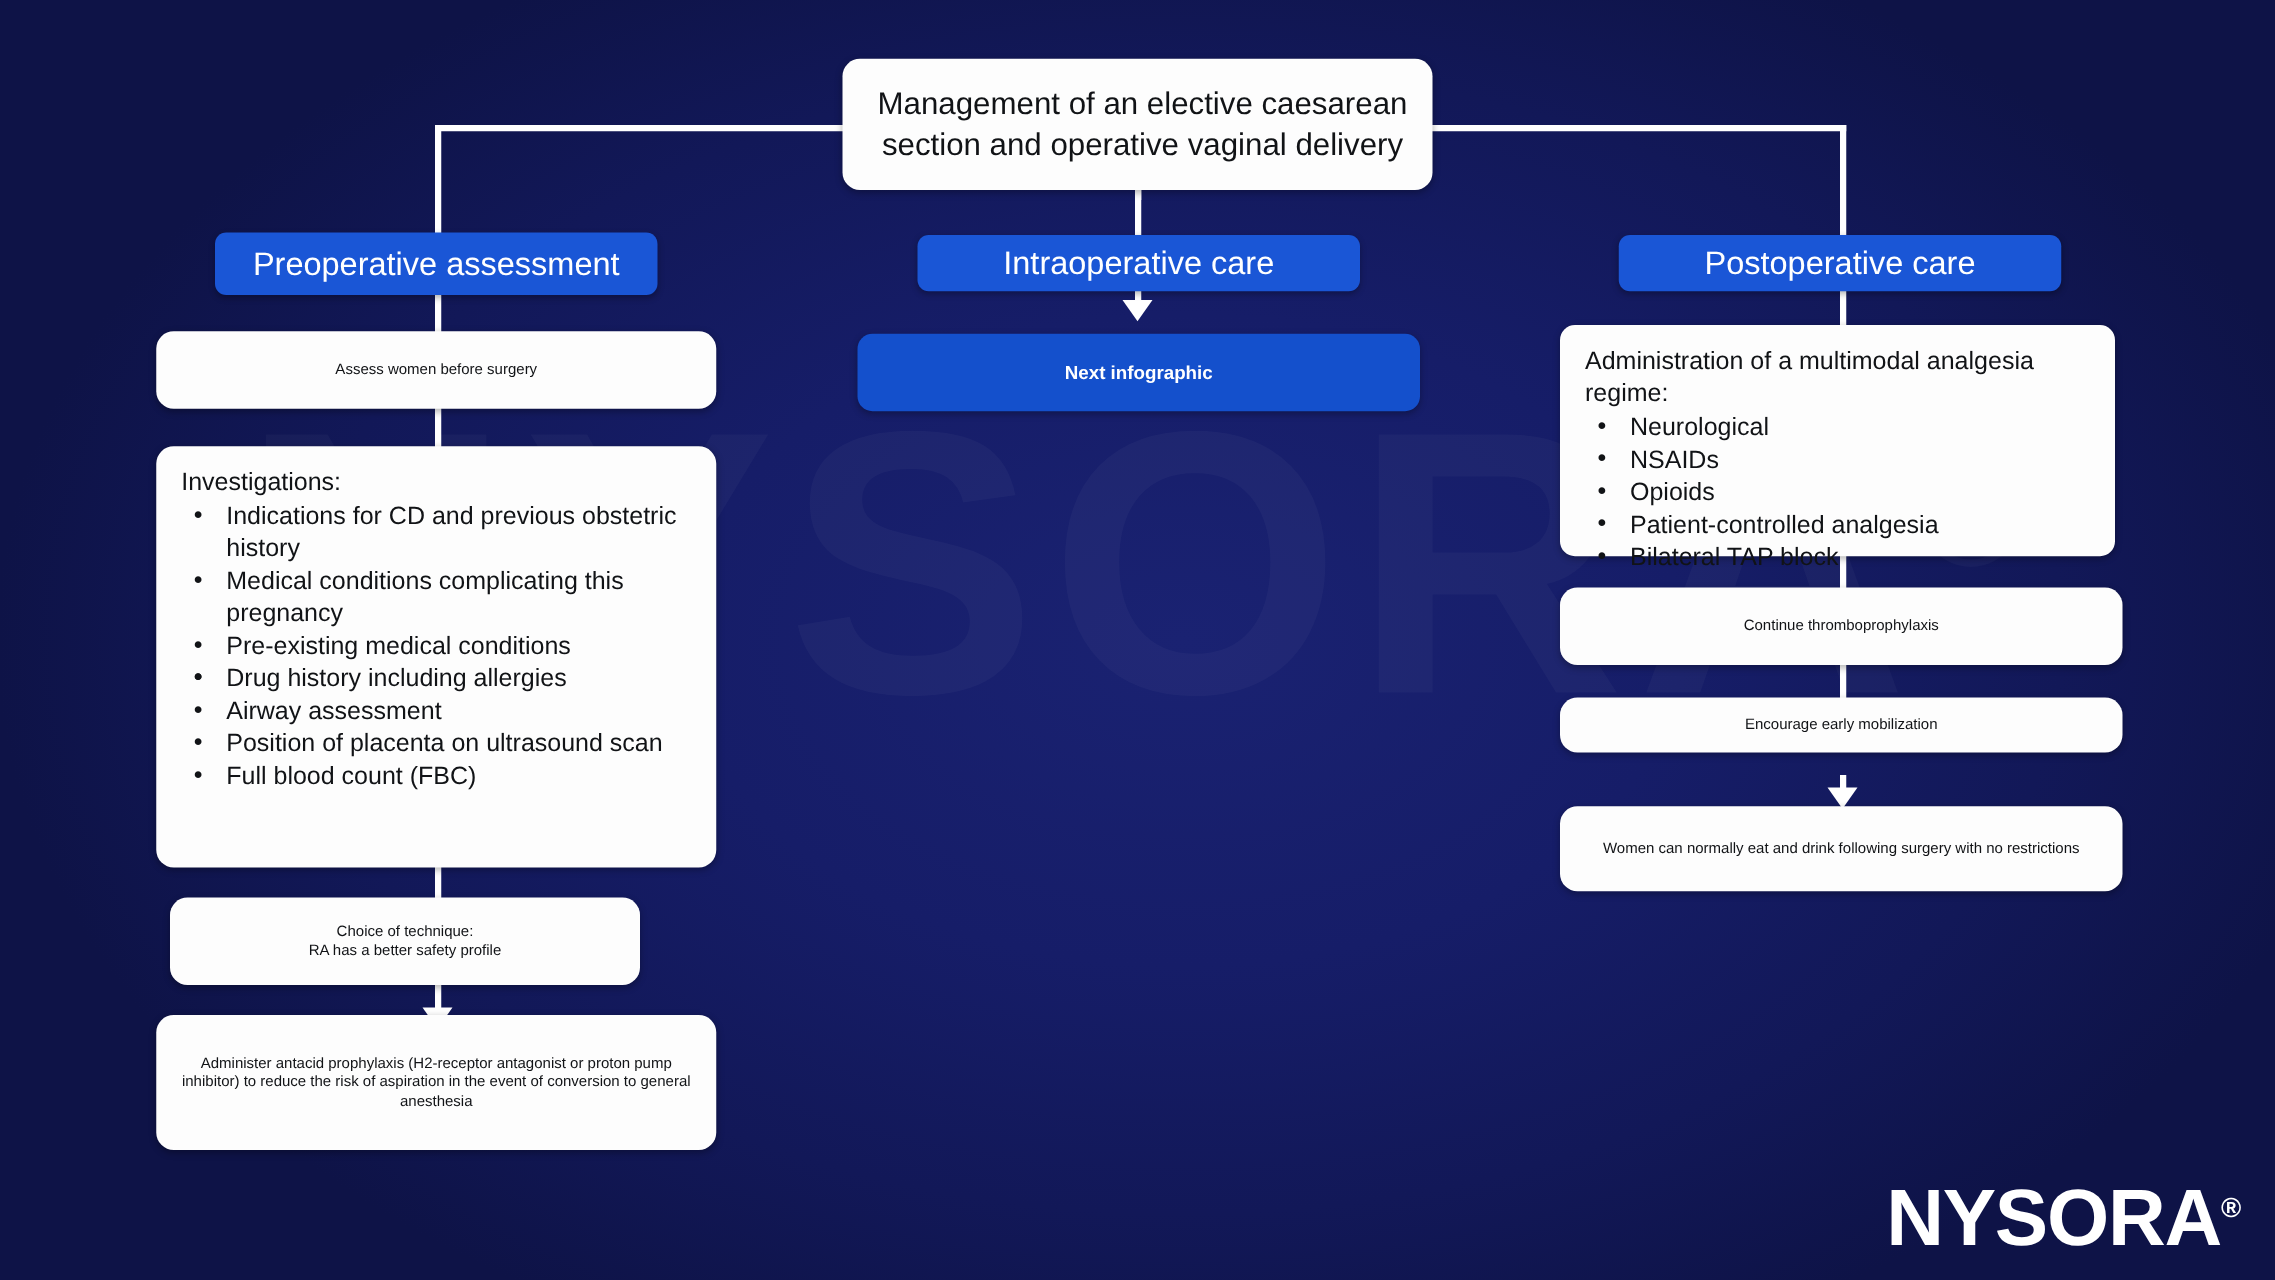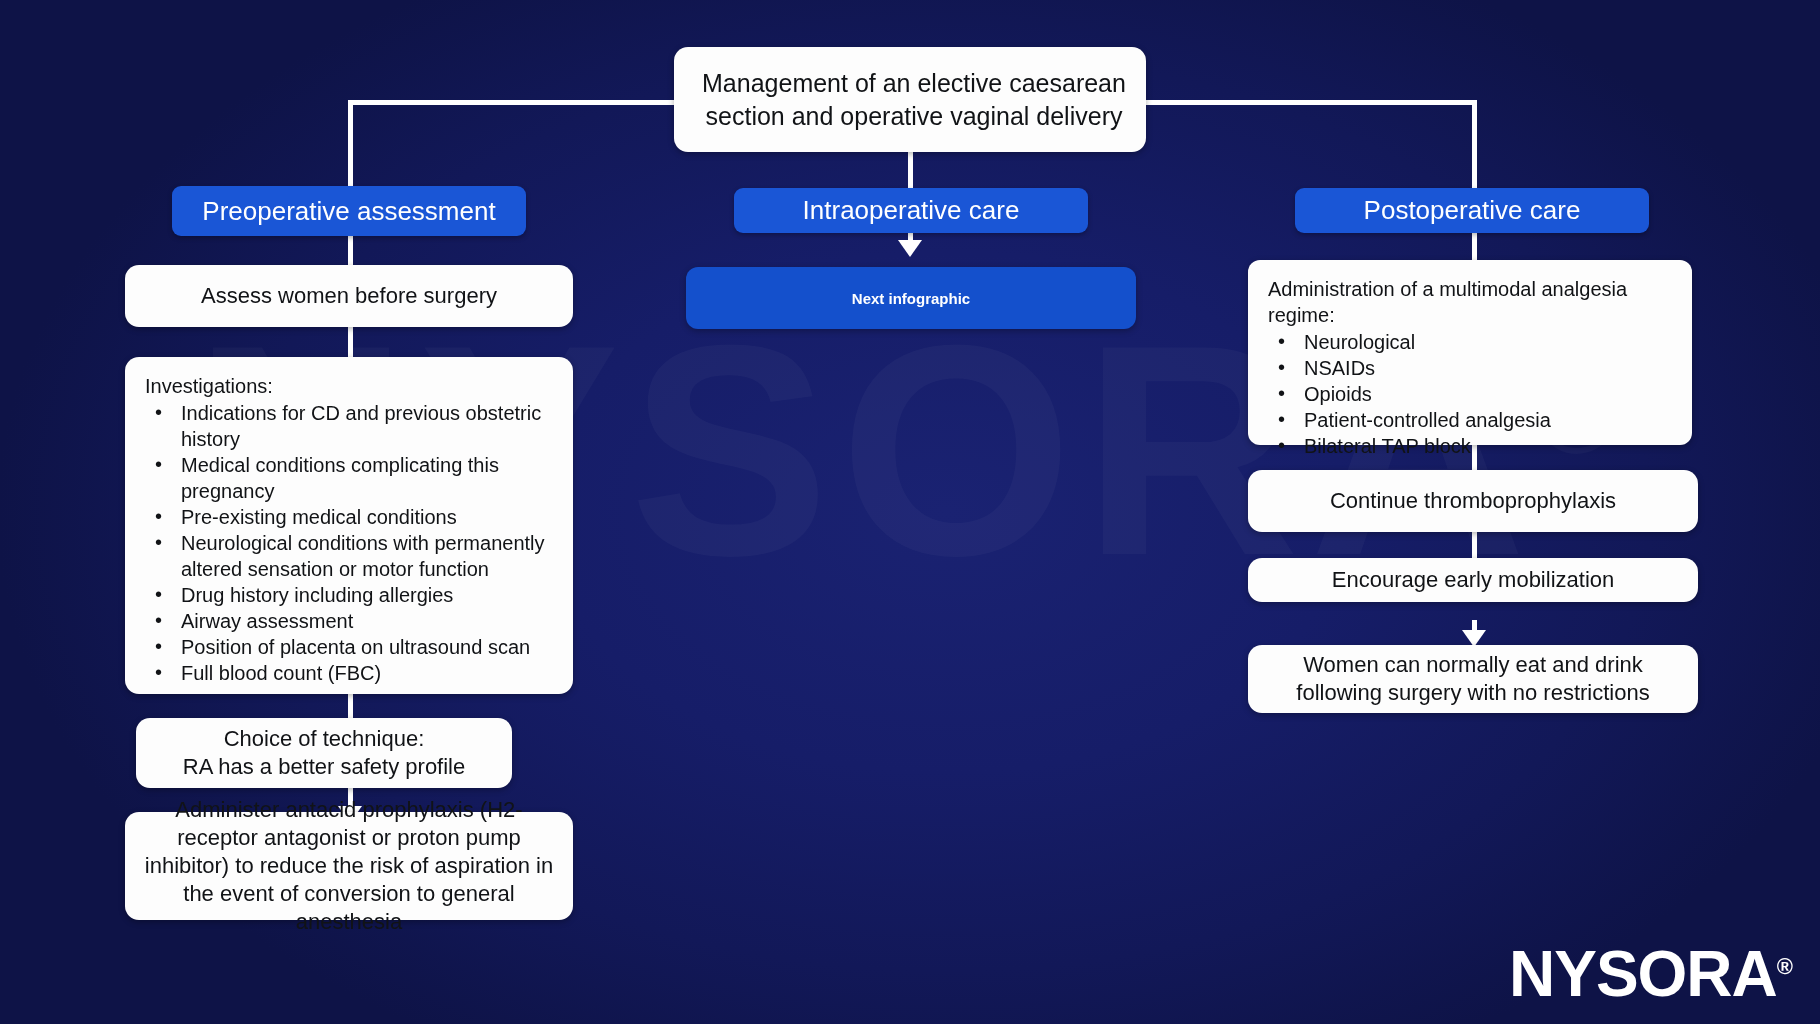--- a/index.html
+++ b/index.html
@@ -54,21 +54,21 @@
     border-radius:9px;
     font-size:26px;
     box-shadow:0 2px 5px rgba(0,0,0,.30);
   }
   .cta{
     background:#1450CC;color:#ffffff;
     border-radius:12px;
     font-size:15px;font-weight:bold;
     box-shadow:0 2px 6px rgba(0,0,0,.30);
   }
-  .body-txt{font-size:22px;line-height:1.28;padding:0 16px;}
+  .body-txt{font-size:12px;line-height:1.28;padding:0 16px;}
   .list-node{
     display:block;
     padding:16px 18px 16px 20px;
     text-align:left;
     font-size:20px;line-height:1.30;
   }
   .list-node .lead{display:block;margin-bottom:1px;}
   ul.bul{margin:0;padding:0;list-style:none;}
   ul.bul li{
     position:relative;padding-left:36px;margin:0 0 0 0;
@@ -128,21 +128,21 @@
   <div class="node white body-txt" style="left:125px;top:265px;width:448px;height:62px;">
     <span>Assess women before surgery</span>
   </div>
 
   <div class="node white list-node" style="left:125px;top:357px;width:448px;height:337px;">
     <span class="lead">Investigations:</span>
     <ul class="bul">
       <li><span class="b">•</span><span>Indications for CD and previous obstetric history</span></li>
       <li><span class="b">•</span><span>Medical conditions complicating this pregnancy</span></li>
       <li><span class="b">•</span><span>Pre-existing medical conditions</span></li>
-      <li><span class="b">•</span><span>Neurological conditions with permanently altered sensation or motor function</span></li>
+      <li><span class="b">•</span></li>
       <li><span class="b">•</span><span>Drug history including allergies</span></li>
       <li><span class="b">•</span><span>Airway assessment</span></li>
       <li><span class="b">•</span><span>Position of placenta on ultrasound scan</span></li>
       <li><span class="b">•</span><span>Full blood count (FBC)</span></li>
     </ul>
   </div>
 
   <div class="node white body-txt" style="left:136px;top:718px;width:376px;height:70px;white-space:pre-line;">
     <span>Choice of technique:
 RA has a better safety profile</span>

